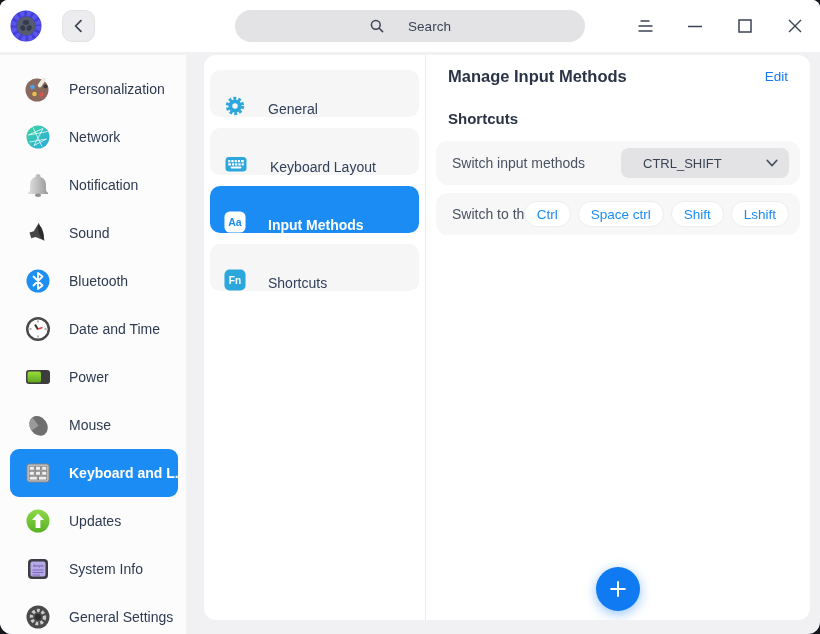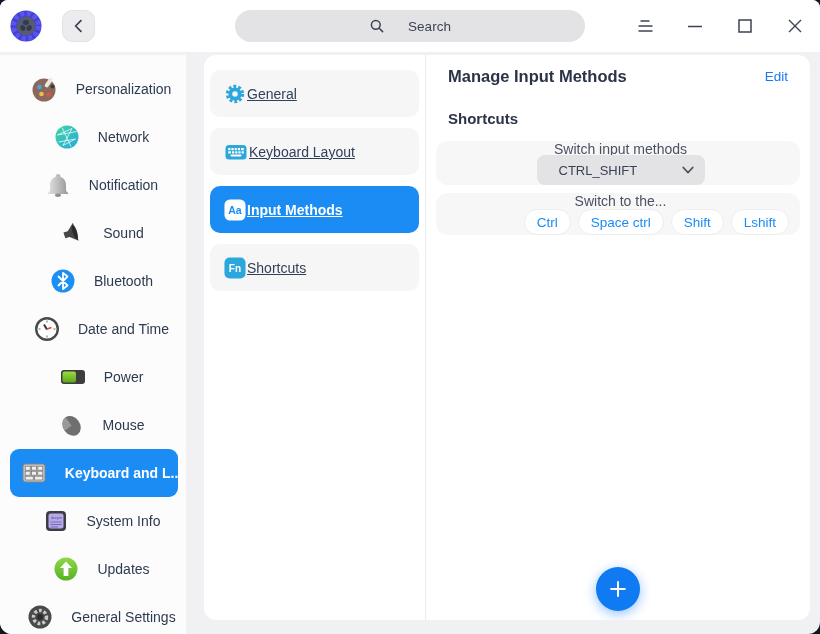--- a/index.html
+++ b/index.html
@@ -36,46 +36,44 @@
   .win-controls { position:absolute; right:0; top:0; height:52px; display:flex; }
   .win-btn { width:50px; height:52px; display:flex; align-items:center; justify-content:center; cursor:pointer; }
   
   .content { flex:1; display:flex; min-height:0; padding-top:3px; }
   .sidebar { width:186px; background:#fcfcfd; padding-top:10px; overflow:hidden; flex-shrink:0; }
   .side-item {
     height:48px; display:flex; align-items:center;
     margin:0 8px 0 10px; padding-left:12px; gap:15px;
     border-radius:9px; font-size:14px; color:#2e3a50; cursor:pointer;
     white-space:nowrap;
-    justify-content:center;
   }
   .side-item.selected { background:#1a8cf4; color:#fff; font-weight:600; }
   .side-item svg { flex-shrink:0; }
   
   .main-panel {
     flex:1; margin:0 10px 14px 18px; background:#ffffff;
     border-radius:12px; display:flex; overflow:hidden;
   }
   .middle-col { width:222px; padding:15px 6px 0; border-right:1px solid #ececef; flex-shrink:0; }
   .mid-card {
     height:47px; border-radius:10px; background:#f6f6f7;
-    display:flex; align-items:center; padding-left:14px; gap:1px;
+    display:flex; align-items:flex-end; padding-left:14px; gap:22px;
     margin-bottom:11px; font-size:14px; color:#33405a; cursor:pointer;
     white-space:nowrap;
-    text-decoration:underline;
   }
   .mid-card.selected { background:#1a8cf4; color:#ffffff; font-weight:600; }
   .right-col { flex:1; padding:9px 10px 0; position:relative; min-width:0; }
   .panel-header { display:flex; justify-content:space-between; align-items:center; padding:0 12px; height:24px;gap:48px; }
   .panel-title { font-size:16.5px; font-weight:700; color:#2b3347; }
   .edit-link { font-size:13.5px; color:#1778f2; cursor:pointer; }
   .section-heading { font-size:15px; font-weight:700; color:#2b3347; padding:0 12px; margin-top:22px; margin-bottom:14px; }
   .setting-row {
     background:#f7f7f8; border-radius:12px; height:44px;
-    display:flex; align-items:center; padding:0 11px 0 16px; margin-bottom:8px;flex-direction:column;
+    display:flex; align-items:center; padding:0 11px 0 16px; margin-bottom:8px;
   }
   .setting-row.keys { height:42px; }
   .row-label { font-size:14px; color:#4a5160; flex:1; white-space:nowrap; overflow:hidden; }
   .select-box {
     width:168px; height:30px; background:#e3e3e6; border-radius:8px;
     display:flex; align-items:center; padding:0 10px 0 22px;
     font-size:13px; color:#3a4254; cursor:pointer; flex-shrink:0;
   }
   .select-value { flex:1; }
   .tags { display:flex; gap:7px; margin-left:auto; flex-shrink:0; }
@@ -262,44 +260,44 @@
               <rect x="19.8" y="14.2" width="5" height="4"></rect>
             <rect x="7.2" y="19.2" width="8" height="3.8"></rect>
               <rect x="16.5" y="19.2" width="8.3" height="3.8"></rect>
           </g>
         </svg>
         <span>Keyboard and L...</span>
       </div>
 
       <div class="side-item">
         <svg width="32" height="32" viewBox="0 0 32 32">
-          <rect x="6" y="6" width="20" height="20" rx="4" fill="#3c3c44"></rect>
-          <rect x="8.5" y="8.5" width="15" height="15" rx="2" fill="#b7a9e4"></rect>
-          <text x="11" y="14" font-size="3.6" fill="#5b4aa8" font-family="Liberation Sans, sans-serif">deepin</text>
-          <g stroke="#7a68c0" stroke-width="1">
-            <line x1="10.5" y1="17" x2="21.5" y2="17"></line>
-            <line x1="10.5" y1="19.5" x2="21.5" y2="19.5"></line>
-            <line x1="10.5" y1="22" x2="18" y2="22"></line>
-          </g>
-        </svg>
-        <span>System Info</span>
-      </div>
-
-      <div class="side-item">
-        <svg width="32" height="32" viewBox="0 0 32 32">
           <defs>
               <linearGradient id="gupd" x1="0" y1="0" x2="0" y2="1">
             <stop offset="0" stop-color="#8fd84a"></stop>
                 <stop offset="1" stop-color="#57b224"></stop>
           </linearGradient>
             </defs>
           <circle cx="16" cy="16" r="11.5" fill="url(#gupd)"></circle>
           <path d="M16 8.5 L22 15 H18.4 V23 H13.6 V15 H10 Z" fill="#ffffff"></path>
         </svg>
         <span>Updates</span>
+      </div>
+
+      <div class="side-item">
+        <svg width="32" height="32" viewBox="0 0 32 32">
+          <rect x="6" y="6" width="20" height="20" rx="4" fill="#3c3c44"></rect>
+          <rect x="8.5" y="8.5" width="15" height="15" rx="2" fill="#b7a9e4"></rect>
+          <text x="11" y="14" font-size="3.6" fill="#5b4aa8" font-family="Liberation Sans, sans-serif">deepin</text>
+          <g stroke="#7a68c0" stroke-width="1">
+            <line x1="10.5" y1="17" x2="21.5" y2="17"></line>
+            <line x1="10.5" y1="19.5" x2="21.5" y2="19.5"></line>
+            <line x1="10.5" y1="22" x2="18" y2="22"></line>
+          </g>
+        </svg>
+        <span>System Info</span>
       </div>
 
       <div class="side-item">
         <svg width="32" height="32" viewBox="0 0 32 32">
           <circle cx="16" cy="16" r="11.5" fill="#4a4a4a"></circle>
           <circle cx="16" cy="16" r="6.5" fill="none" stroke="#c9c9c9" stroke-width="3.4" stroke-dasharray="2.8 2"></circle>
           <circle cx="16" cy="16" r="3" fill="#2d2d2d"></circle>
         </svg>
         <span>General Settings</span>
       </div>

